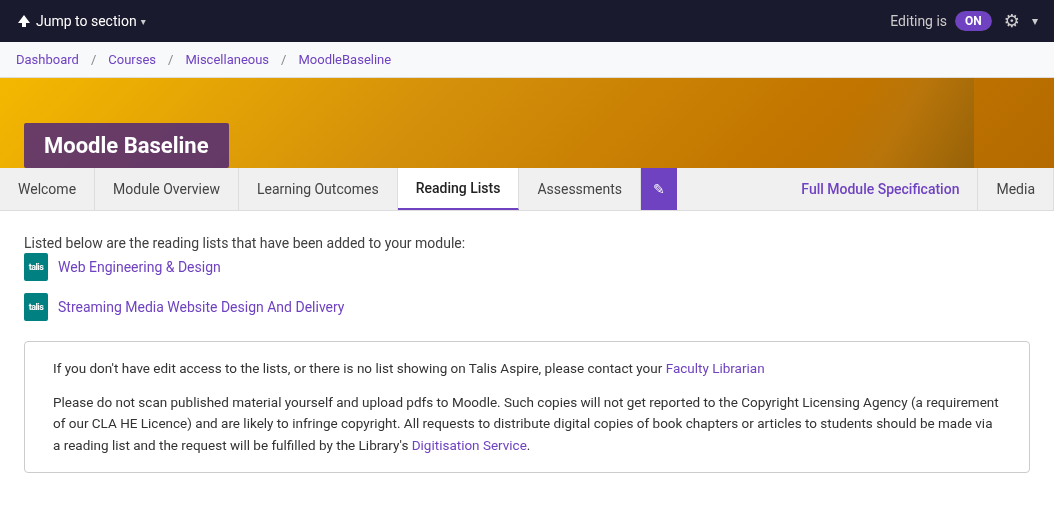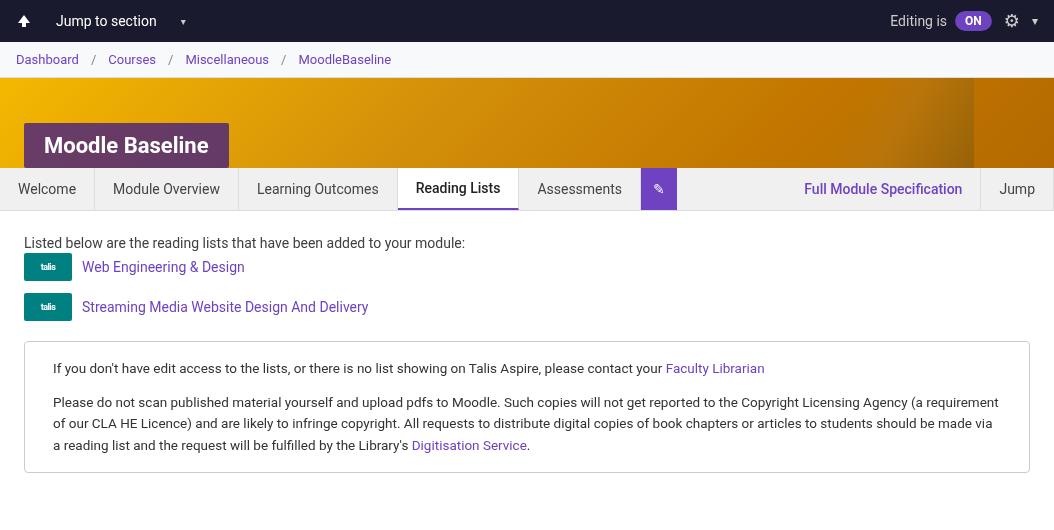--- a/index.html
+++ b/index.html
@@ -11,21 +11,21 @@
       color: #fff;
       display: flex;
       align-items: center;
       justify-content: space-between;
       padding: 0 16px;
       height: 42px;
     }
     .top-bar-left {
       display: flex;
       align-items: center;
-      gap: 24px;
+      gap: 4px;
       cursor: pointer;
     }
     .arrow-icon {
       width: 16px;
       height: 16px;
       fill: white;
     }
     .chevron-small {
       font-size: 10px;
       color: #ccc;
@@ -174,21 +174,21 @@
       margin-bottom: 2px;
     }
     .reading-list-item {
       display: flex;
       align-items: center;
       gap: 10px;
       margin-bottom: 12px;
       cursor: pointer;
     }
     .talis-icon {
-      width: 48px;
+      width: 24px;
       height: 28px;
       background: #008080;
       border-radius: 2px;
       display: flex;
       align-items: center;
       justify-content: center;
       flex-shrink: 0;
     }
     .talis-icon-text {
       color: #fff;
@@ -261,21 +261,21 @@
   <div class="tab-item">Welcome</div>
   <div class="tab-item">Module Overview</div>
   <div class="tab-item">Learning Outcomes</div>
   <div class="tab-item active">Reading Lists</div>
   <div class="tab-item">Assessments</div>
   <button class="tab-edit-btn">
     <span>✎</span>
   </button>
   <div class="tab-spacer"></div>
   <div class="tab-item full-spec">Full Module Specification</div>
-  <div class="tab-item help-tab">Jump</div>
+  <div class="tab-item help-tab">Media</div>
 </div>
 
 <div class="main-content">
   <p class="content-description">Listed below are the reading lists that have been added to your module:</p>
 
   <div class="reading-list-item">
     <div class="talis-icon">
       <span class="talis-icon-text">talis</span>
     </div>
     <a href="#" class="reading-list-link">Web Engineering &amp; Design</a>

